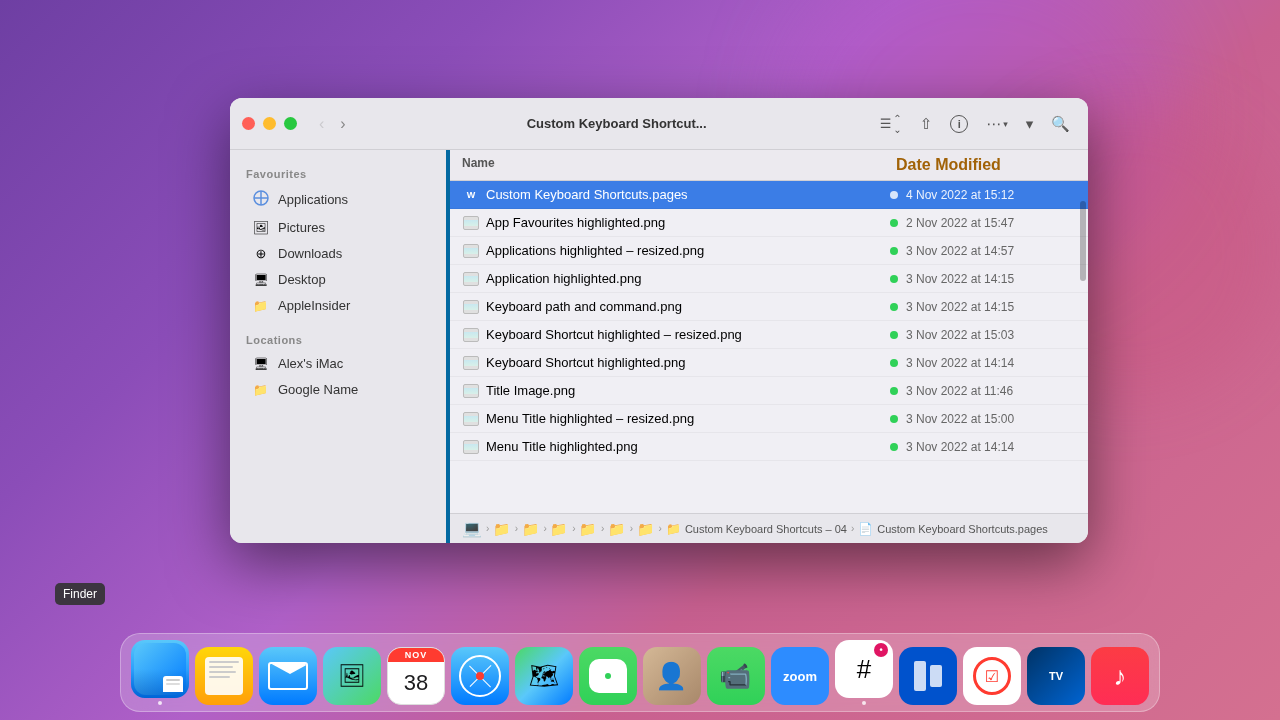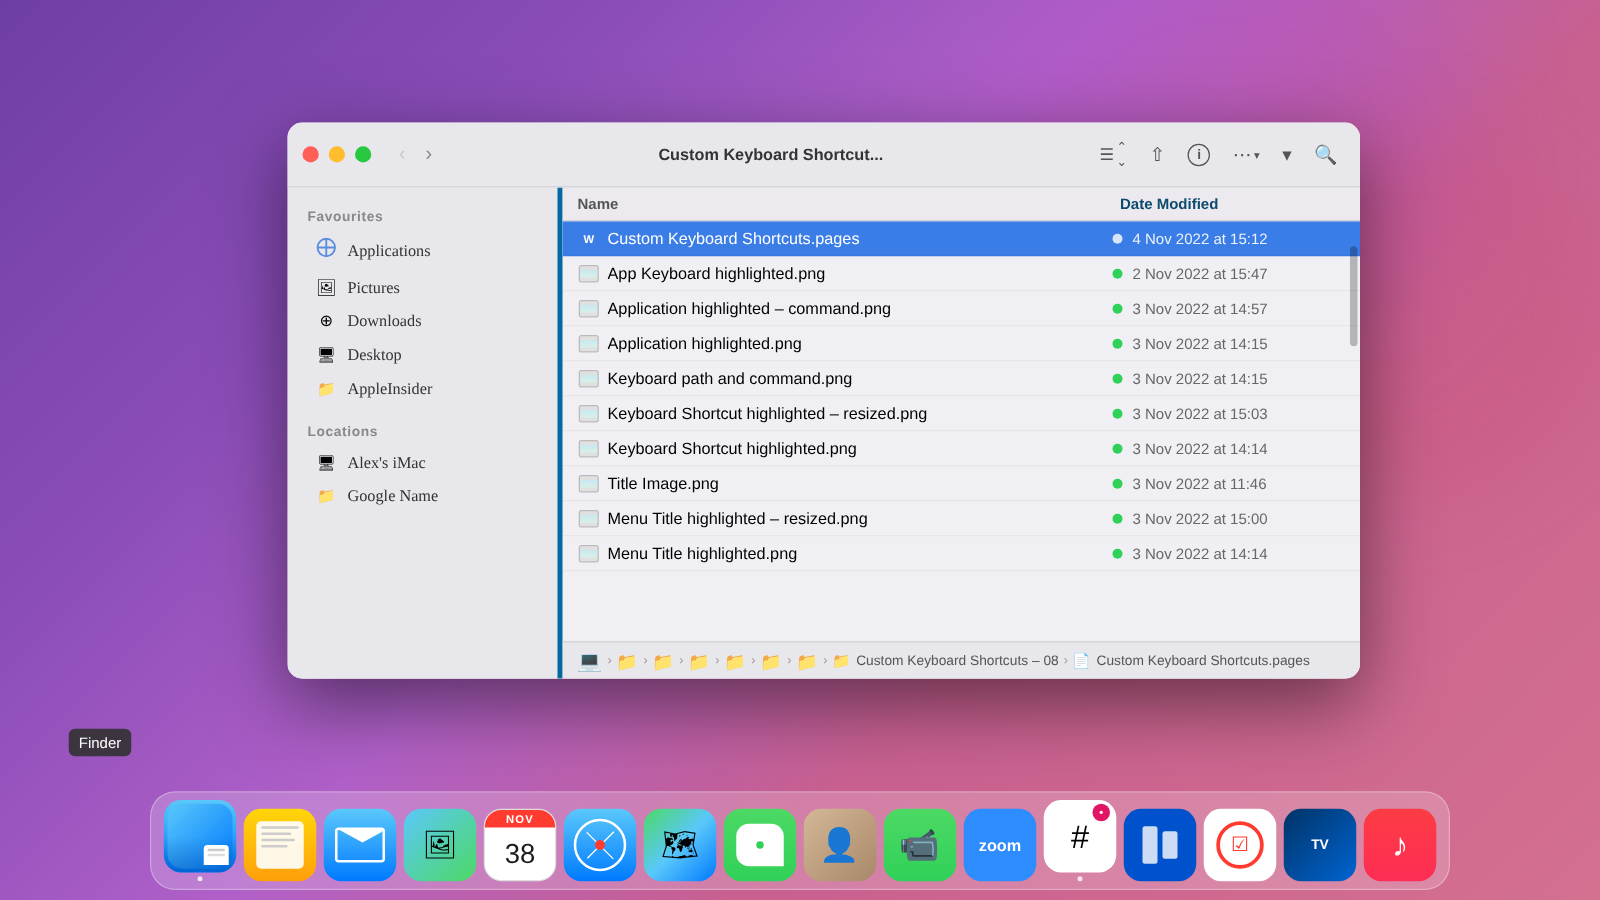--- a/index.html
+++ b/index.html
@@ -130,21 +130,20 @@
     }
 
     .sidebar-item {
       display: flex;
       align-items: center;
       padding: 5px 16px;
       cursor: pointer;
       border-radius: 6px;
       margin: 1px 6px;
       gap: 8px;
-      font-family: Liberation Serif, serif;
     }
 
     .sidebar-icon {
       font-size: 14px;
       width: 18px;
       text-align: center;
       flex-shrink: 0;
     }
 
     .sidebar-label {
@@ -170,23 +169,23 @@
 
     .col-name {
       flex: 1;
       font-size: 12px;
       font-weight: 600;
       color: #555;
     }
 
     .col-date {
       width: 180px;
-      font-size: 12px;
+      font-size: 16px;
       font-weight: 600;
-      color: #0c4a6e;
+      color: #a16207;
       text-align: left;
     }
 
     .file-list {
       flex: 1;
       overflow-y: auto;
     }
 
     .file-row {
       display: flex;
@@ -455,31 +454,31 @@
             <span class="file-name">Custom Keyboard Shortcuts.pages</span>
             <div class="file-status-dot"></div>
             <span class="file-date">4 Nov 2022 at 15:12</span>
           </div>
           <div class="file-row">
             <div class="file-icon">
               <div style="width:16px;height:14px;background:#e0e0e0;border-radius:2px;border:1px solid #bbb;display:flex;align-items:center;justify-content:center;font-size:7px;color:#666;overflow:hidden;">
       <div style="width:100%;height:6px;background:linear-gradient(to bottom,#c8e8f0,#d8f0e8);"></div>
     </div>
             </div>
-            <span class="file-name">App Keyboard highlighted.png</span>
+            <span class="file-name">App Favourites highlighted.png</span>
             <div class="file-status-dot"></div>
             <span class="file-date">2 Nov 2022 at 15:47</span>
           </div>
           <div class="file-row">
             <div class="file-icon">
               <div style="width:16px;height:14px;background:#e0e0e0;border-radius:2px;border:1px solid #bbb;display:flex;align-items:center;justify-content:center;font-size:7px;color:#666;overflow:hidden;">
       <div style="width:100%;height:6px;background:linear-gradient(to bottom,#c8e8f0,#d8f0e8);"></div>
     </div>
             </div>
-            <span class="file-name">Application highlighted – command.png</span>
+            <span class="file-name">Applications highlighted – resized.png</span>
             <div class="file-status-dot"></div>
             <span class="file-date">3 Nov 2022 at 14:57</span>
           </div>
           <div class="file-row">
             <div class="file-icon">
               <div style="width:16px;height:14px;background:#e0e0e0;border-radius:2px;border:1px solid #bbb;display:flex;align-items:center;justify-content:center;font-size:7px;color:#666;overflow:hidden;">
       <div style="width:100%;height:6px;background:linear-gradient(to bottom,#c8e8f0,#d8f0e8);"></div>
     </div>
             </div>
             <span class="file-name">Application highlighted.png</span>
@@ -559,21 +558,21 @@
         <span class="path-segment" style="font-size:14px;">📁</span>
         <span class="path-chevron">›</span>
         <span class="path-segment" style="font-size:14px;">📁</span>
         <span class="path-chevron">›</span>
         <span class="path-segment" style="font-size:14px;">📁</span>
         <span class="path-chevron">›</span>
         <span class="path-segment" style="font-size:14px;">📁</span>
         <span class="path-chevron">›</span>
         <span class="path-segment">
           <span style="font-size:12px;">📁</span>
-          <span style="font-size:11px;"> Custom Keyboard Shortcuts – 08</span>
+          <span style="font-size:11px;"> Custom Keyboard Shortcuts – 04</span>
         </span>
         <span class="path-chevron">›</span>
         <span class="path-segment">
           <span style="font-size:12px;">📄</span>
           <span style="font-size:11px;"> Custom Keyboard Shortcuts.pages</span>
         </span>
       </div>
     </div>
   </div>
 </div>

